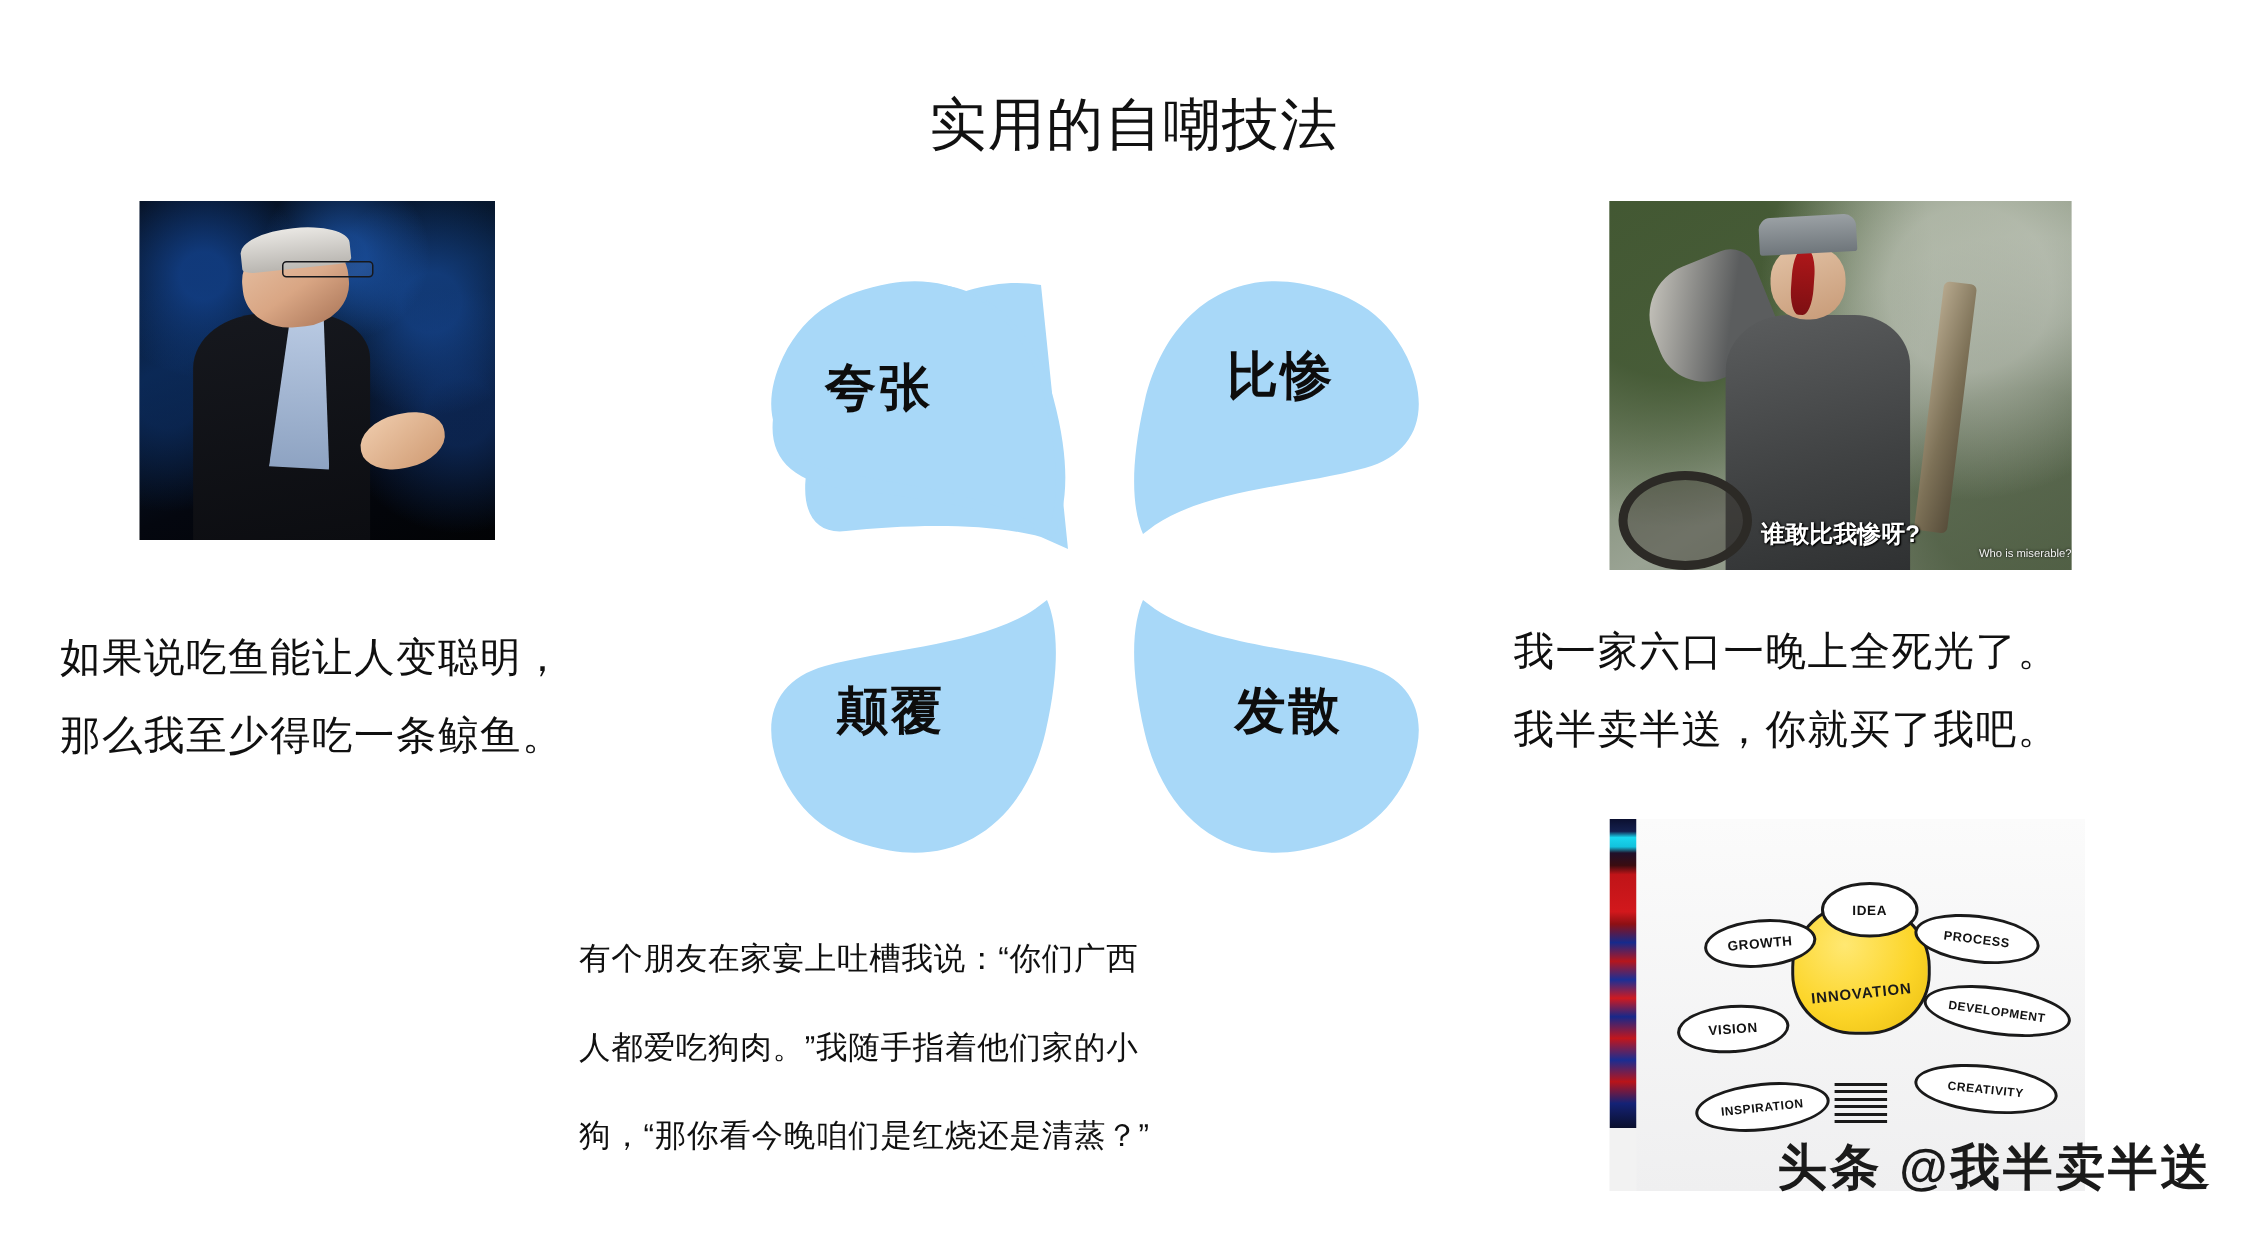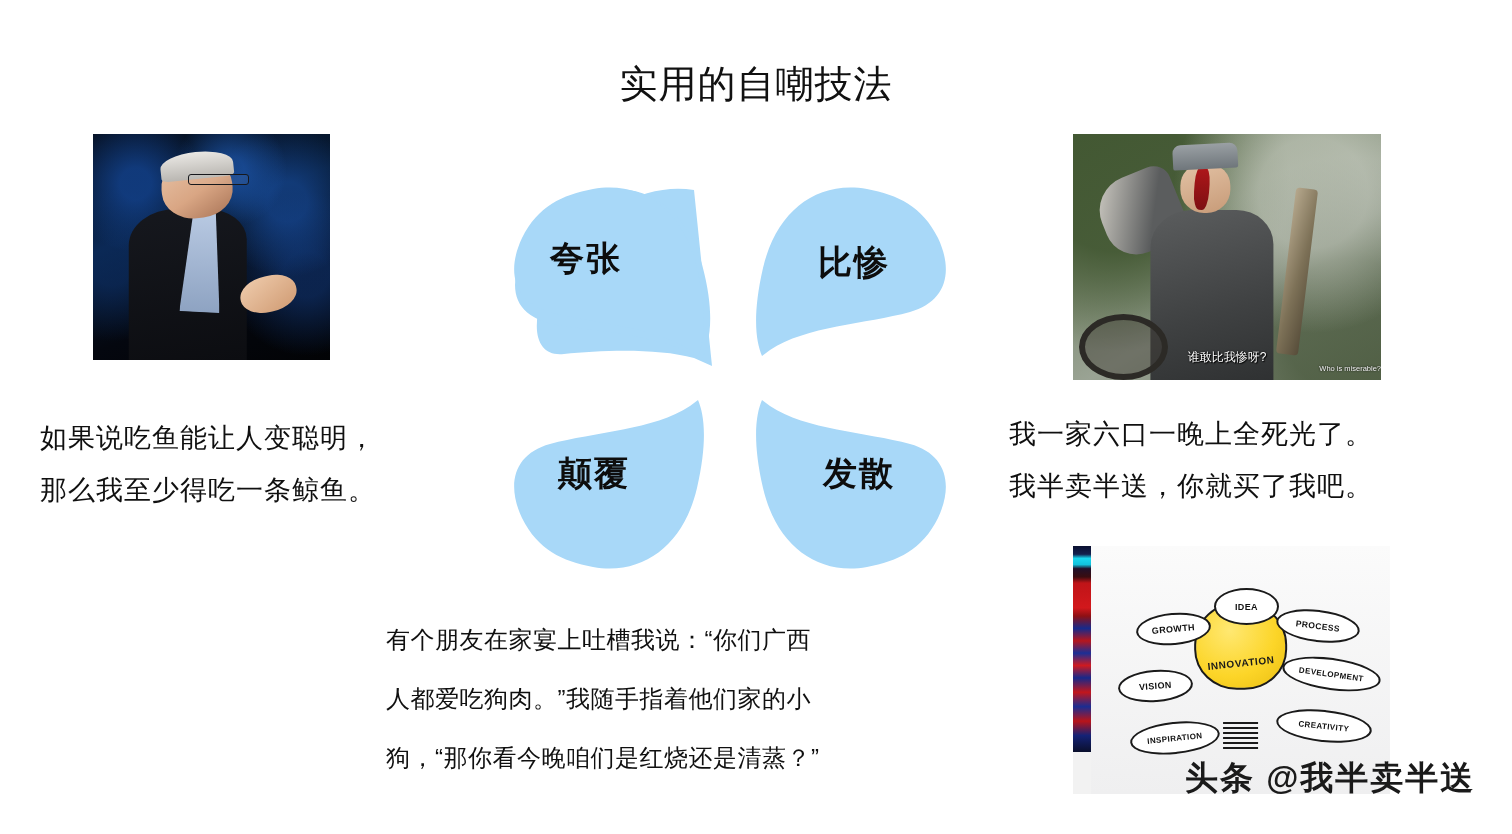--- a/index.html
+++ b/index.html
@@ -198,24 +198,24 @@
     border: 6px solid #2c2a26;
     border-radius: 50%;
     background: rgba(60,56,48,.45);
   }
   .fl-sub-cn {
     position: absolute;
     left: 0;
     right: 0;
     bottom: 17px;
     text-align: center;
-    font-size: 12px;
+    font-size: 16px;
     line-height: 12px;
     color: #ffffff;
-    font-weight: normal;
+    font-weight: bold;
     text-shadow: 0 0 2px #000, 1px 1px 1px #000;
   }
   .fl-sub-en {
     position: absolute;
     left: 0;
     right: 0;
     bottom: 6px;
     text-align: right;
     font-size: 7.5px;
     line-height: 10px;
@@ -335,42 +335,42 @@
   .petals svg { display: block; width: 100%; height: 100%; }
   .petal-label {
     position: absolute;
     font-size: 34px;
     font-weight: bold;
     color: #0d0d0d;
     letter-spacing: 2px;
     white-space: nowrap;
   }
   .pl-tl { left: 52px;  top: 60px; text-align: right;  }
-  .pl-tr { left: 320px; top: 64px;  }
+  .pl-tr { left: 320px; top: 52px;  }
   .pl-bl { left: 60px;  top: 275px; }
   .pl-br { left: 325px; top: 275px; }
 
   
   .caption {
     position: absolute;
     font-size: 27px;
     line-height: 52px;
     color: #101010;
     letter-spacing: 1px;
     white-space: nowrap;
   }
   .cap-left  { left: 40px;   top: 412px; }
   .cap-right { left: 1009px; top: 408px; }
 
   .paragraph {
     position: absolute;
     left: 386px;
     top: 610px;
     width: 680px;
-    font-size: 24px;
+    font-size: 21px;
     line-height: 59px;
     color: #101010;
     letter-spacing: .5px;
   }
   .paragraph div { white-space: nowrap; }
 </style>
 </head>
 <body>
 
 <div id="slide">

